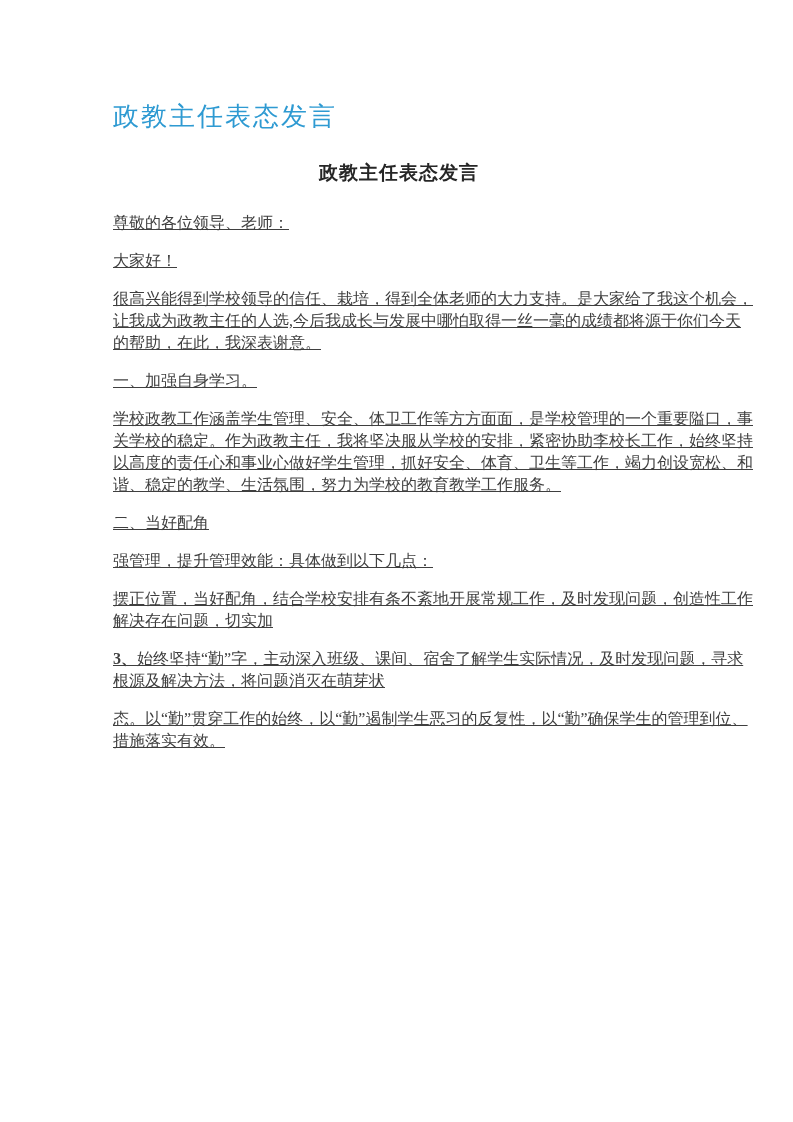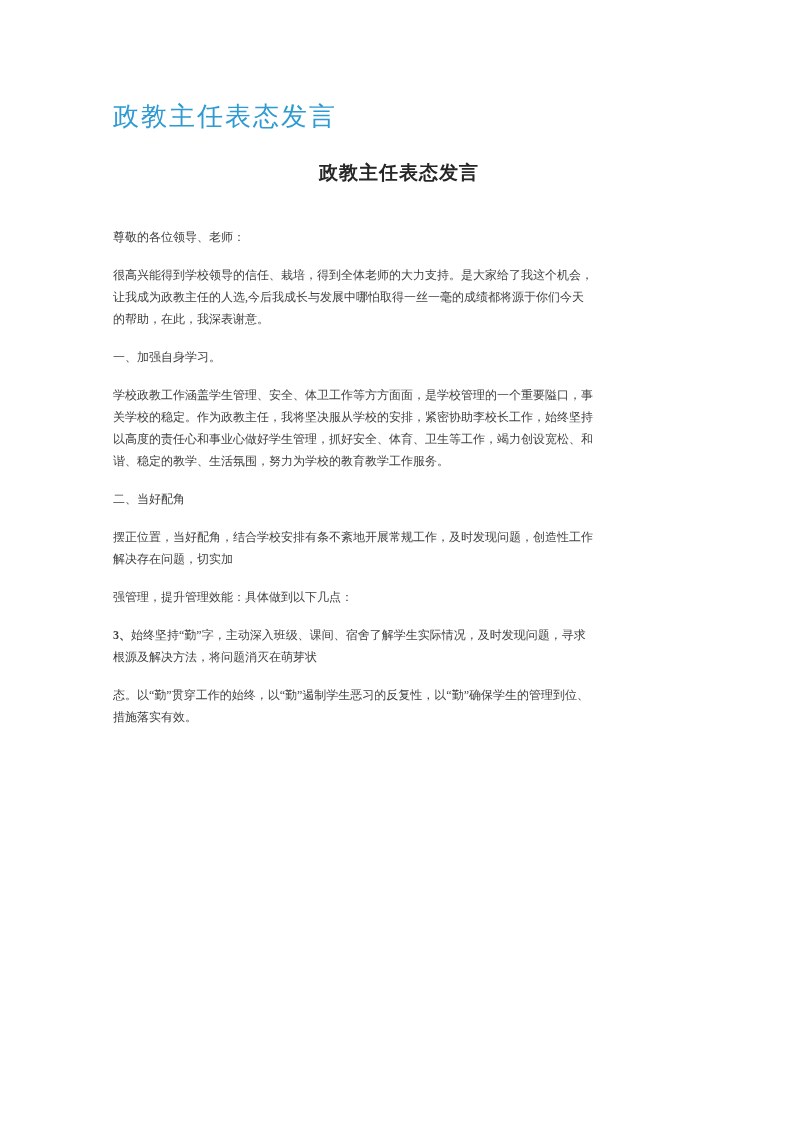--- a/index.html
+++ b/index.html
@@ -33,62 +33,64 @@
     margin: 26px 0 0 0;
     font-size: 19px;
     line-height: 26px;
     font-weight: 700;
     text-align: center;
     color: #262626;
     letter-spacing: 1px;
     white-space: pre;
   }
   .doc-body {
-    margin-top: 40px;
-    font-size: 12px;
+    margin-top: 26px;
+    font-size: 16px;
     line-height: 22px;
     color: var(--body-color, #3f3f3f);
+    text-decoration: underline;
   }
   .para {
     margin: 0 0 16px 0;
     white-space: pre;
     text-align: left;
   }
   .marker {
     font-weight: 700;
   }
 </style>
 </head>
 <body>
 
 <div class="page">
   <h1 class="page-heading">政教主任表态发言</h1>
   <h2 class="doc-title">政教主任表态发言</h2>
   <div class="doc-body">
   <p class="para"><span class="marker"></span><span class="lines">尊敬的各位领导、老师：</span></p>
 
+  <p class="para"><span class="marker"></span><span class="lines">大家好！</span></p>
 
   <p class="para"><span class="marker"></span><span class="lines">很高兴能得到学校领导的信任、栽培，得到全体老师的大力支持。是大家给了我这个机会，
 让我成为政教主任的人选,今后我成长与发展中哪怕取得一丝一毫的成绩都将源于你们今天
 的帮助，在此，我深表谢意。</span></p>
 
   <p class="para"><span class="marker"></span><span class="lines">一、加强自身学习。</span></p>
 
   <p class="para"><span class="marker"></span><span class="lines">学校政教工作涵盖学生管理、安全、体卫工作等方方面面，是学校管理的一个重要隘口，事
 关学校的稳定。作为政教主任，我将坚决服从学校的安排，紧密协助李校长工作，始终坚持
 以高度的责任心和事业心做好学生管理，抓好安全、体育、卫生等工作，竭力创设宽松、和
 谐、稳定的教学、生活氛围，努力为学校的教育教学工作服务。</span></p>
 
 
   <p class="para"><span class="marker"></span><span class="lines">二、当好配角</span></p>
 
+  <p class="para"><span class="marker"></span><span class="lines">强管理，提升管理效能：具体做到以下几点：</span></p>
+
   <p class="para"><span class="marker"></span><span class="lines">摆正位置，当好配角，结合学校安排有条不紊地开展常规工作，及时发现问题，创造性工作
 解决存在问题，切实加</span></p>
-
-  <p class="para"><span class="marker"></span><span class="lines">强管理，提升管理效能：具体做到以下几点：</span></p>
 
 
 
   <p class="para"><span class="marker">3、</span><span class="lines">始终坚持“勤”字，主动深入班级、课间、宿舍了解学生实际情况，及时发现问题，寻求
 根源及解决方法，将问题消灭在萌芽状</span></p>
 
   <p class="para"><span class="marker"></span><span class="lines">态。以“勤”贯穿工作的始终，以“勤”遏制学生恶习的反复性，以“勤”确保学生的管理到位、
 措施落实有效。</span></p>
 </div>
 </div>

